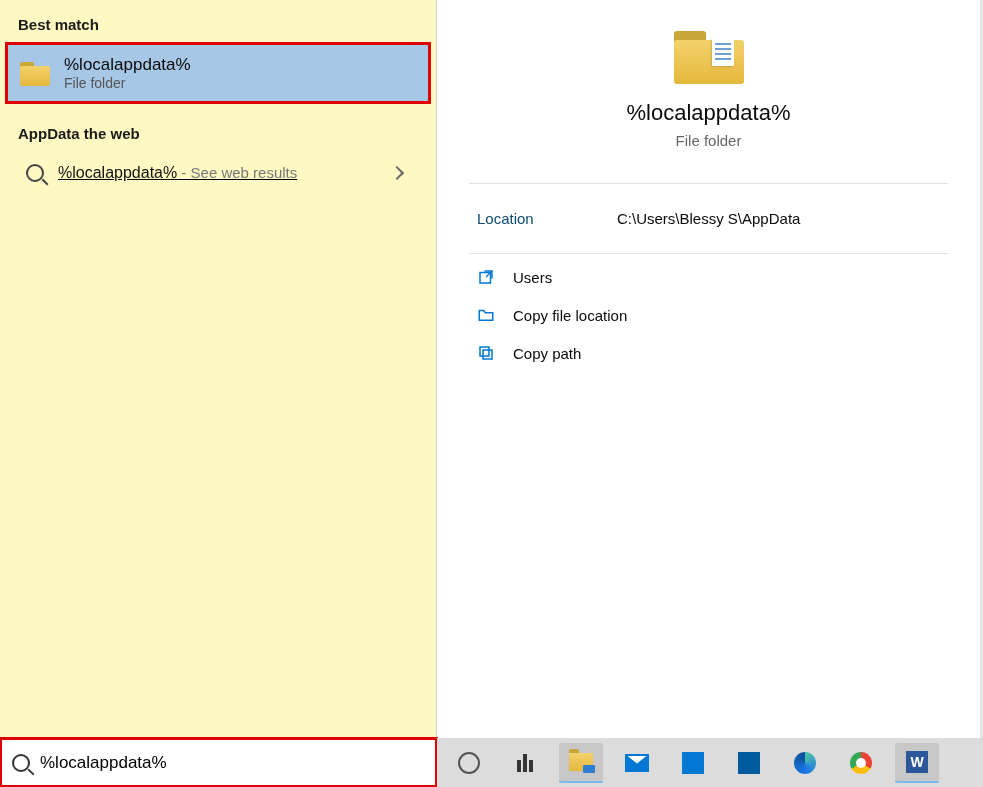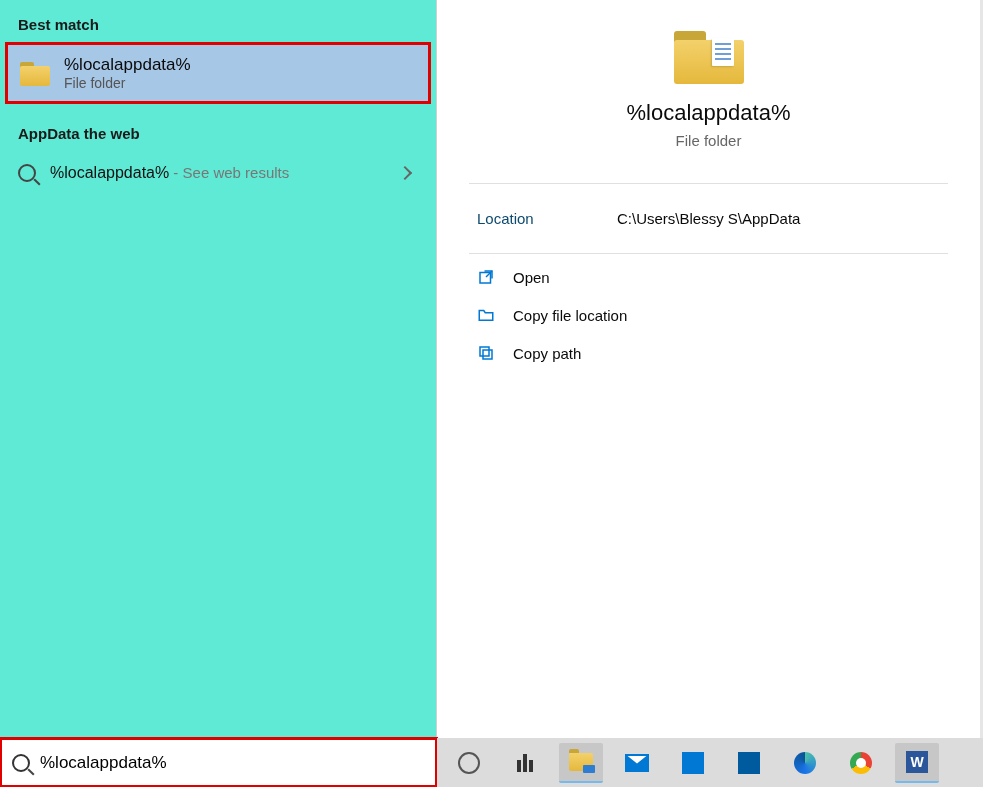--- a/index.html
+++ b/index.html
@@ -2,21 +2,21 @@
 <html><head>
 <meta charset="utf-8">
 <style>
 * { margin: 0; padding: 0; box-sizing: border-box; font-family: "Segoe UI", Arial, sans-serif; }
 body { width: 983px; height: 787px; background: #e6e6e6; position: relative; overflow: hidden; }
 
 .search-panel {
   position: absolute;
   left: 0; top: 0;
   width: 437px; height: 738px;
-  background: #5eead4;
+  background: #fef9c3;
   border-right: 1px solid #d0d0d0;
 }
 
 .section-header {
   padding: 16px 18px 10px 18px;
   font-size: 15px;
   font-weight: 600;
   color: #1a1a1a;
 }
 
@@ -49,24 +49,25 @@
   left: 0; top: 6px;
   width: 30px; height: 20px;
   background: linear-gradient(#f3d16b, #e5b83c);
   border-radius: 2px;
 }
 
 .best-match-text .title { font-size: 17px; color: #0a0a0a; font-weight: 400; }
 .best-match-text .subtitle { font-size: 14px; color: #555; }
 
 .web-item {
-  padding: 12px 18px;
+  padding: 12px 26px;
   display: flex;
   align-items: center;
   gap: 14px;
+  text-decoration: underline;
 }
 .search-icon {
   width: 18px; height: 18px;
   border: 2px solid #444; border-radius: 50%;
   position: relative;
   flex-shrink: 0;
   box-sizing: border-box;
 }
 .search-icon::after {
   content: "";
@@ -258,21 +259,21 @@
   <div class="action-list">
 
     <div class="action-item">
       <span class="action-icon">
         <svg viewBox="0 0 24 24" fill="none" stroke="#0078d4" stroke-width="2">
           <rect x="4" y="6" width="14" height="14"></rect>
           <path d="M10 4h10v10"></path>
             <path d="M20 4l-8 8"></path>
         </svg>
       </span>
-      <span>Open</span>
+      <span>Users</span>
     </div>
 
     <div class="action-item">
       <span class="action-icon">
         <svg viewBox="0 0 24 24" fill="none" stroke="#0078d4" stroke-width="2">
           <path d="M3 6h6l2 3h10v10H3z"></path>
         </svg>
       </span>
       <span>Copy file location</span>
     </div>

